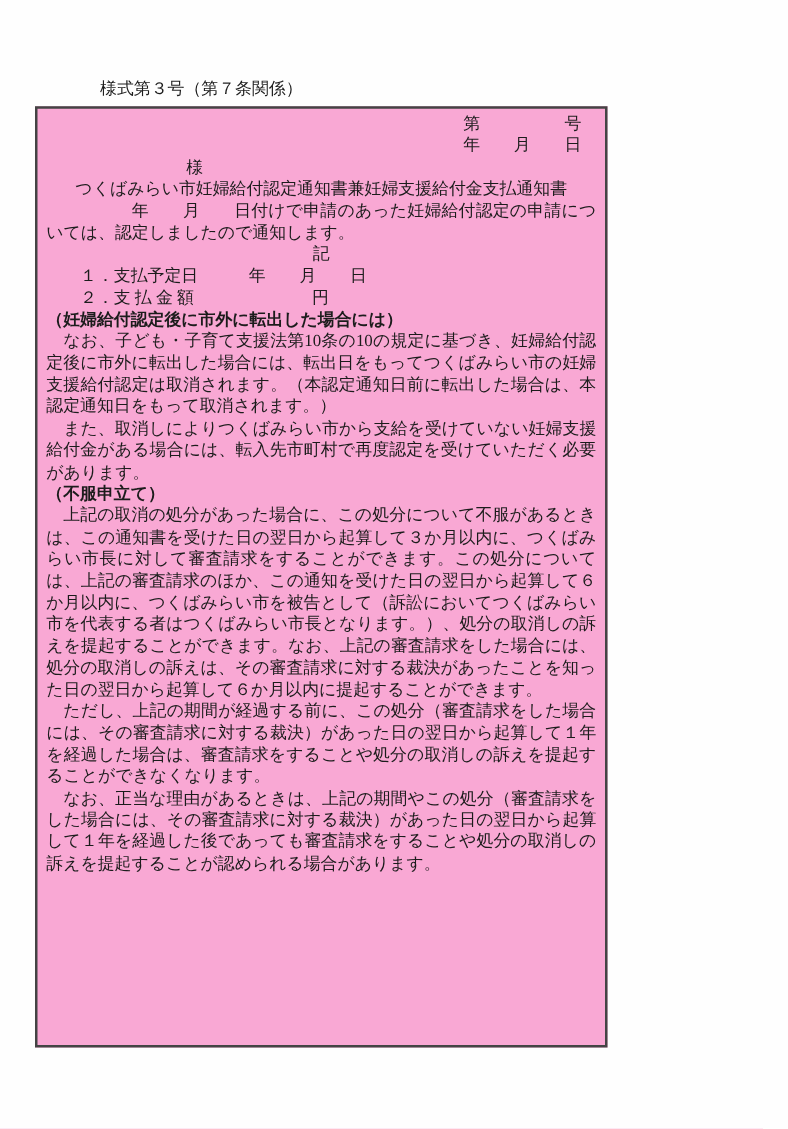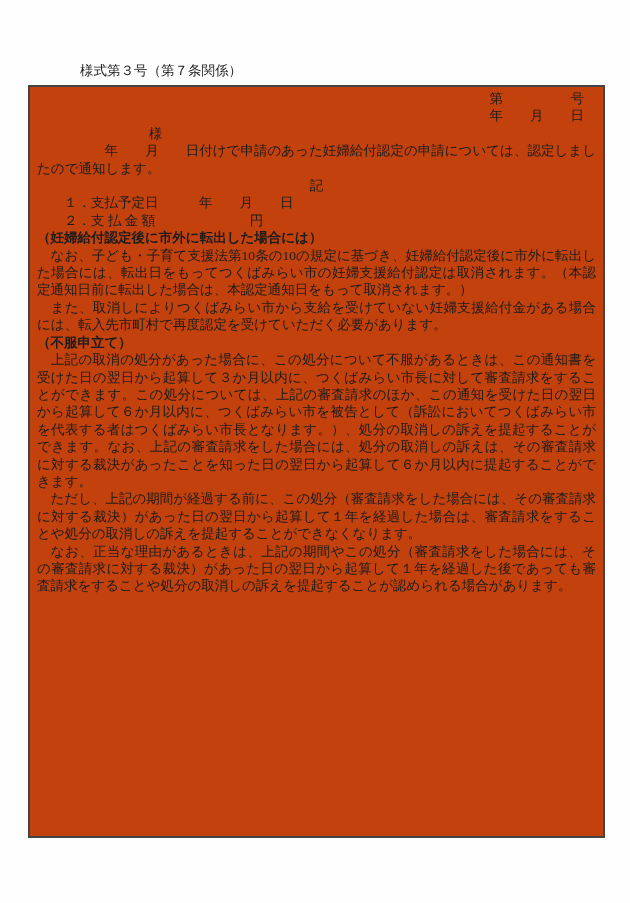--- a/index.html
+++ b/index.html
@@ -18,28 +18,28 @@
     top: 62px;
     font-size: 13.5px;
     line-height: 17px;
     white-space: pre;
     margin-left: 40px;
   }
   .doc-box {
     position: absolute;
     left: 28px;
     top: 85px;
-    width: 577px;
+    width: 458px;
     height: 753px;
     box-sizing: border-box;
     border: 2px solid #444;
     padding: 3px 7px;
     font-size: 13.5px;
     line-height: 17.4px;
-    background: #c2410c;
+    background: #f9a8d4;
   }
   .doc-box div, .doc-box p {
     margin: 0;
     white-space: pre-wrap;
   }
   .right-line {
     text-align: right;
     padding-right: 12px;
   }
   .addressee { margin-top: 10px; padding-left: 112px; }
@@ -62,20 +62,21 @@
 
 <div class="doc-box">
 
   <div class="right-line">第　　　　　号</div>
 
   <div class="right-line">年　　月　　日</div>
 
   <div class="addressee">様</div>
 
 
+  <div class="doc-title">つくばみらい市妊婦給付認定通知書兼妊婦支援給付金支払通知書</div>
 
   <p class="intro-1">　　　　　年　　月　　日付けで申請のあった妊婦給付認定の申請については、認定しましたので通知します。</p>
 
 
   <div class="ki">記</div>
 
   <div class="item-1">　　１．支払予定日　　　年　　月　　日</div>
 
   <div class="item-2">　　２．支 払 金 額　　　　　　　円</div>
 

